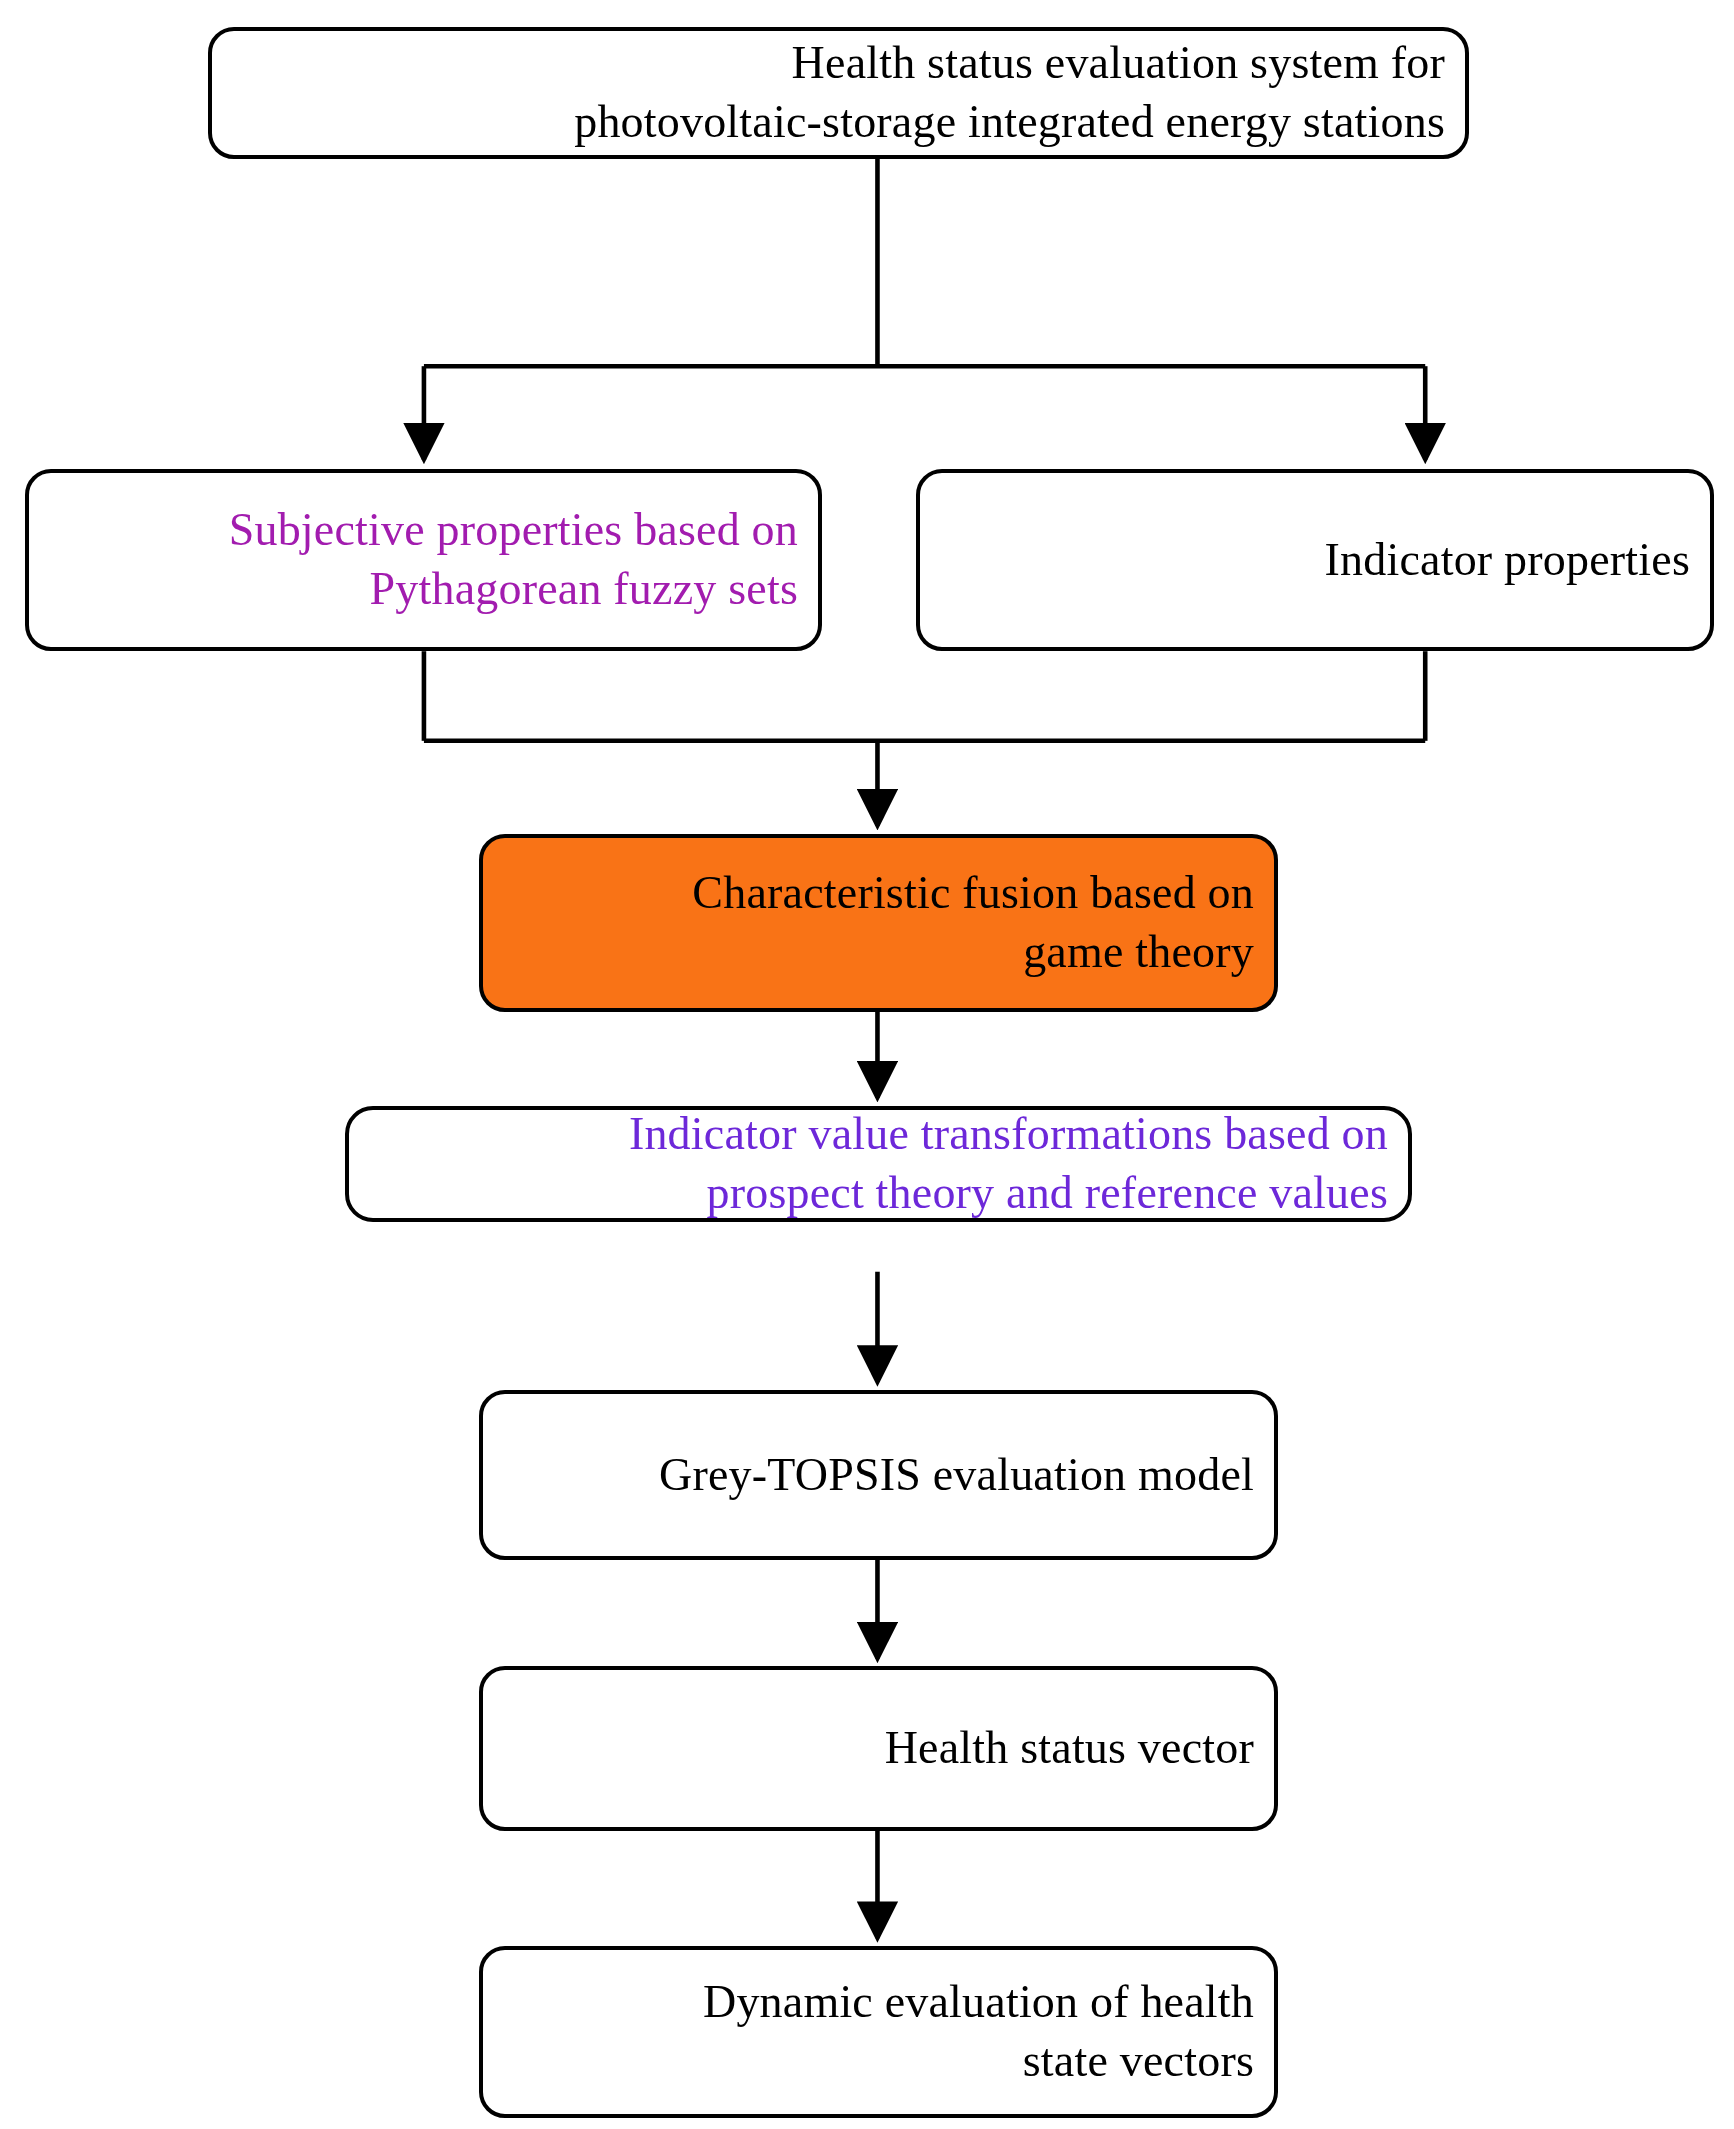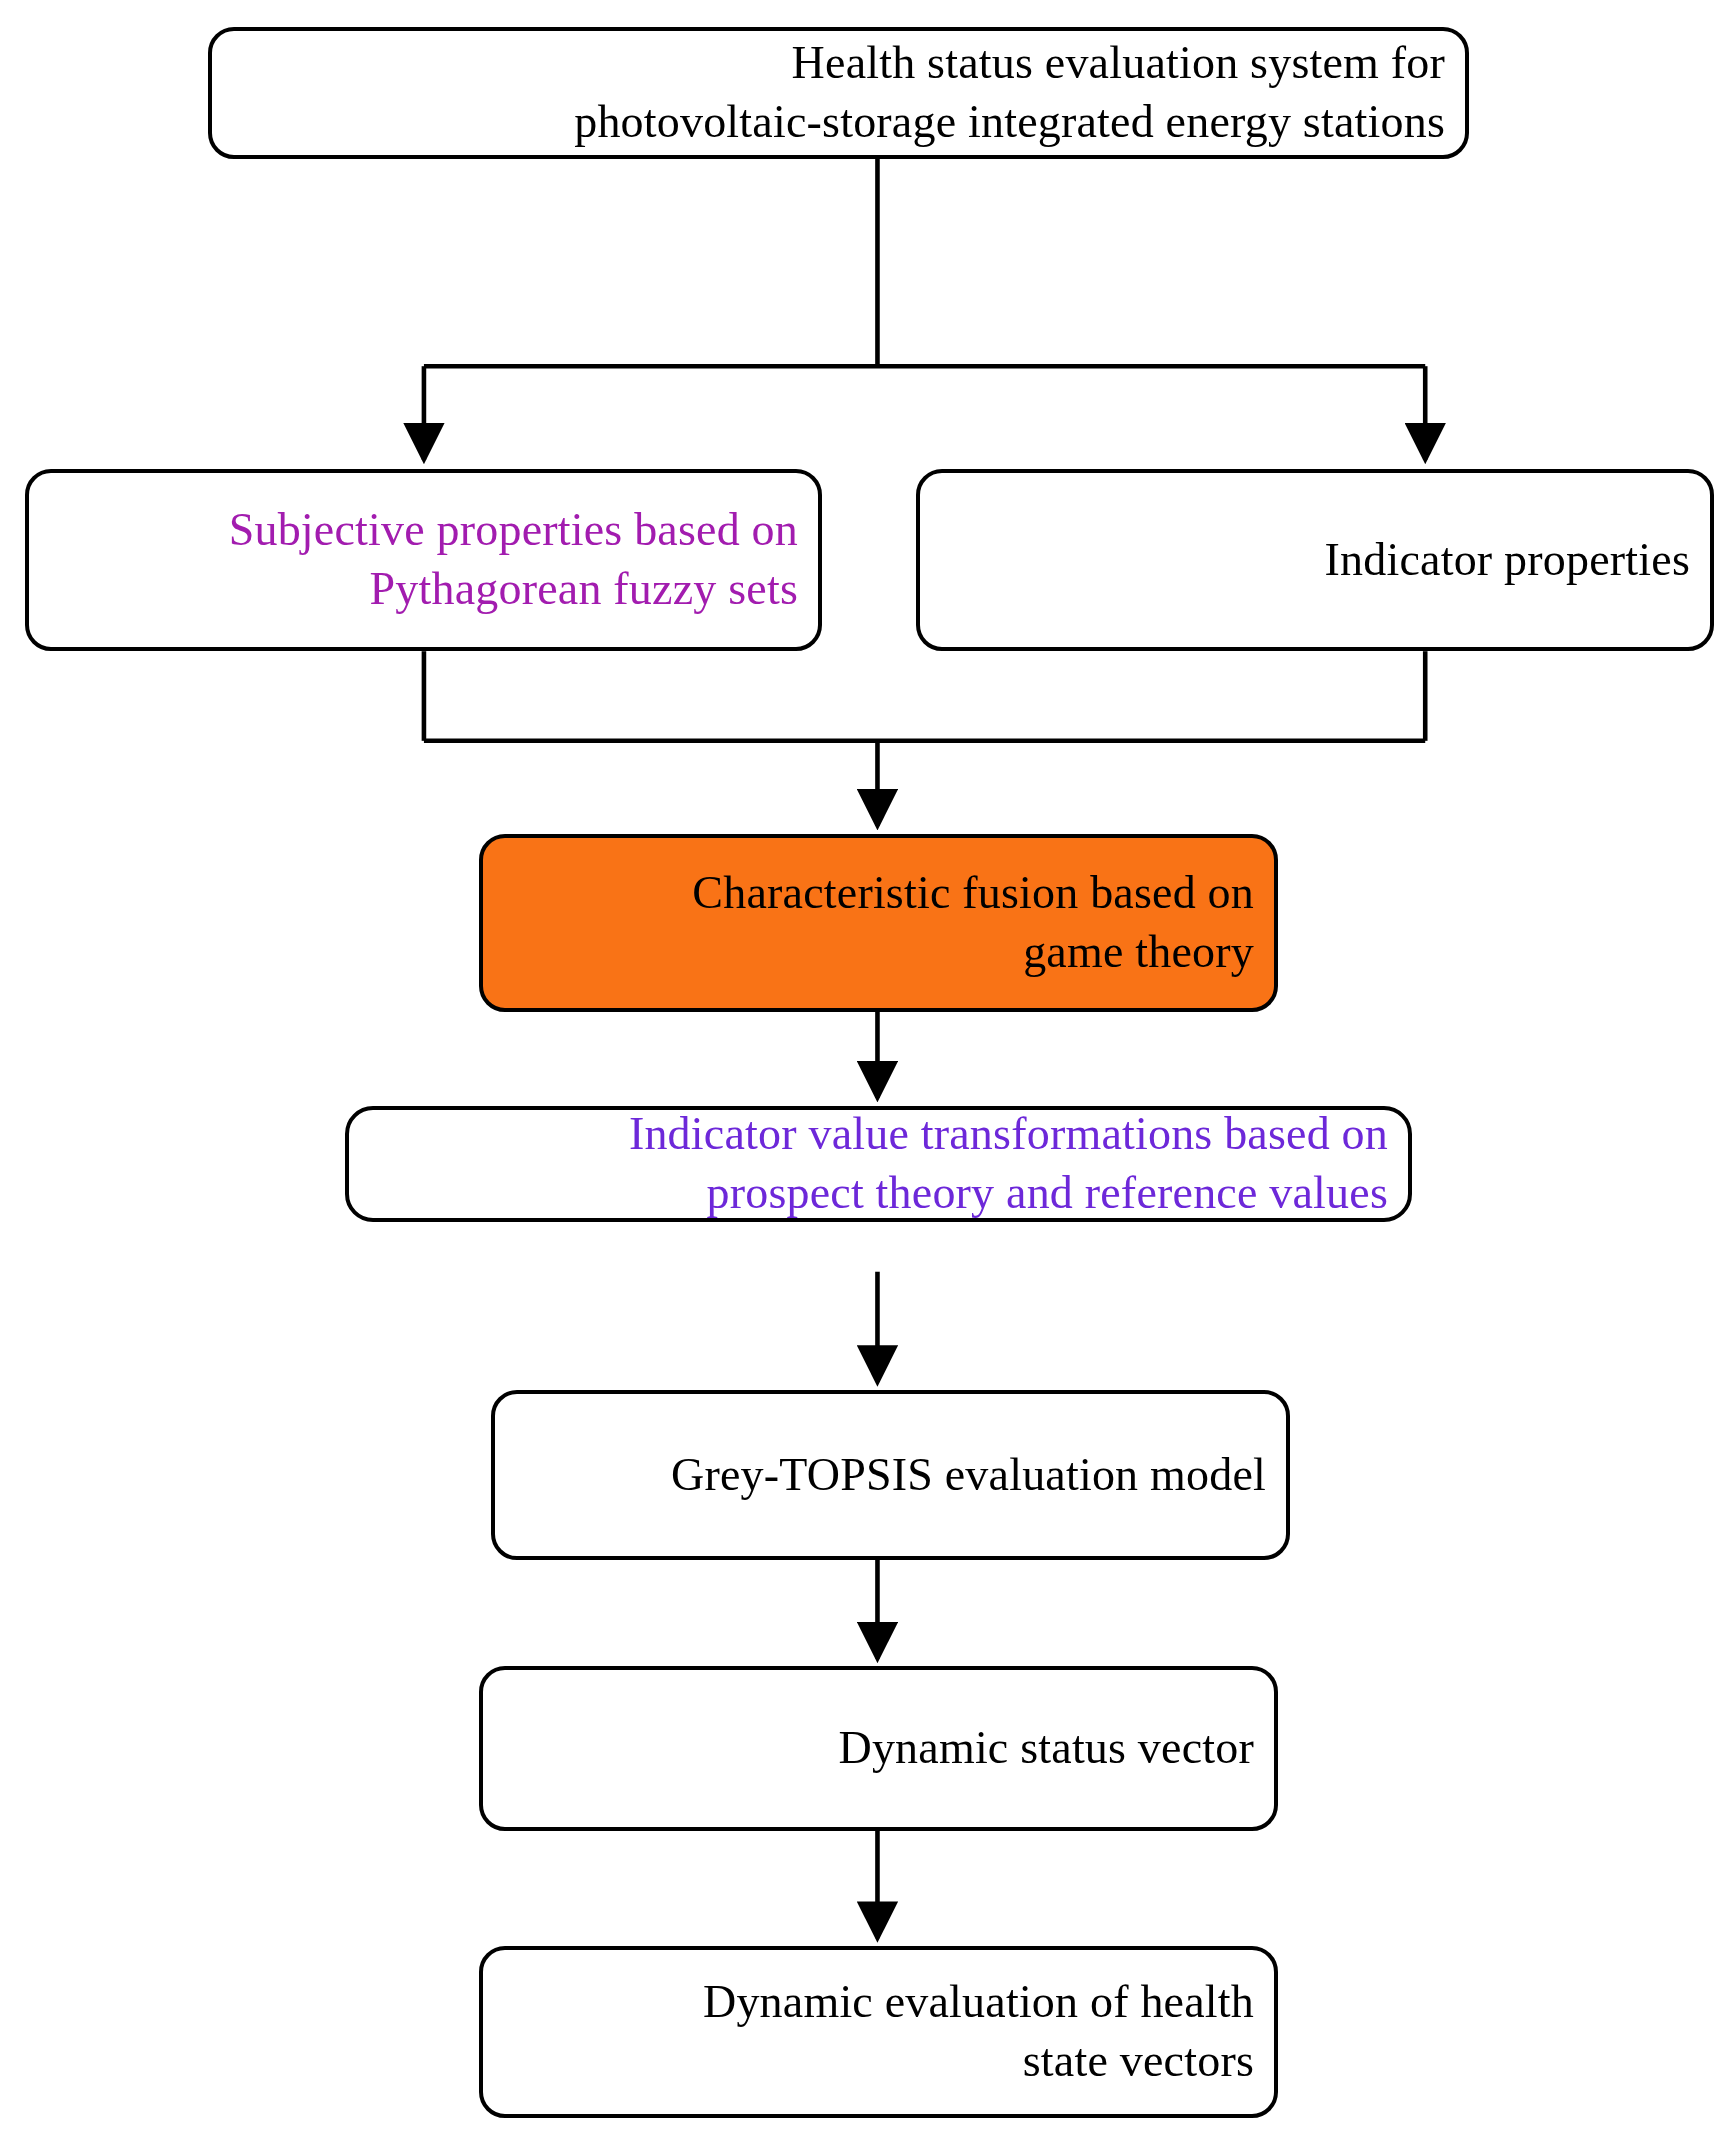--- a/index.html
+++ b/index.html
@@ -99,26 +99,26 @@
   <div class="node" id="node-fusion" style="left: 479px; top: 834px; width: 799px; height: 178px; border-color: rgb(0, 0, 0); background: #f97316; color: rgb(0, 0, 0); border-width: 4.6px; border-radius: 26px;">
     <span class="node-label">Characteristic fusion based on
 game theory</span>
   </div>
 
   <div class="node" id="node-indicator" style="left: 345px; top: 1106px; width: 1067px; height: 116px; border-color: rgb(0, 0, 0); background: rgb(255, 255, 255); color: #6d28d9; border-width: 4.6px; border-radius: 28px;">
     <span class="node-label">Indicator value transformations based on
 prospect theory and reference values</span>
   </div>
 
-  <div class="node" id="node-topsis" style="left: 479px; top: 1390px; width: 799px; height: 170px; border-color: rgb(0, 0, 0); background: rgb(255, 255, 255); color: rgb(0, 0, 0); border-width: 4.6px; border-radius: 26px; margin-left: 12px;">
+  <div class="node" id="node-topsis" style="left: 479px; top: 1390px; width: 799px; height: 170px; border-color: rgb(0, 0, 0); background: rgb(255, 255, 255); color: rgb(0, 0, 0); border-width: 4.6px; border-radius: 26px;">
     <span class="node-label">Grey-TOPSIS evaluation model</span>
   </div>
 
   <div class="node" id="node-vector" style="left: 479px; top: 1666px; width: 799px; height: 165px; border-color: rgb(0, 0, 0); background: rgb(255, 255, 255); color: rgb(0, 0, 0); border-width: 4.6px; border-radius: 26px;">
-    <span class="node-label">Dynamic status vector</span>
+    <span class="node-label">Health status vector</span>
   </div>
 
   <div class="node" id="node-dynamic" style="left: 479px; top: 1946px; width: 799px; height: 172px; border-color: rgb(0, 0, 0); background: rgb(255, 255, 255); color: rgb(0, 0, 0); border-width: 4.6px; border-radius: 26px;">
     <span class="node-label">Dynamic evaluation of health
 state vectors</span>
   </div>
 
 </div>
 
 

